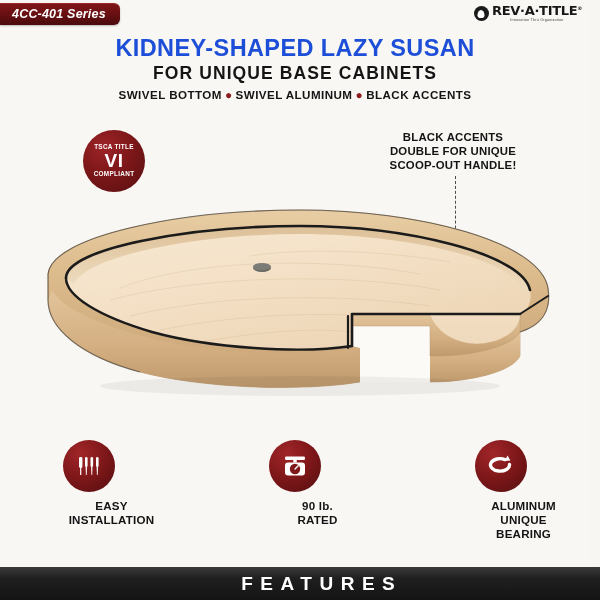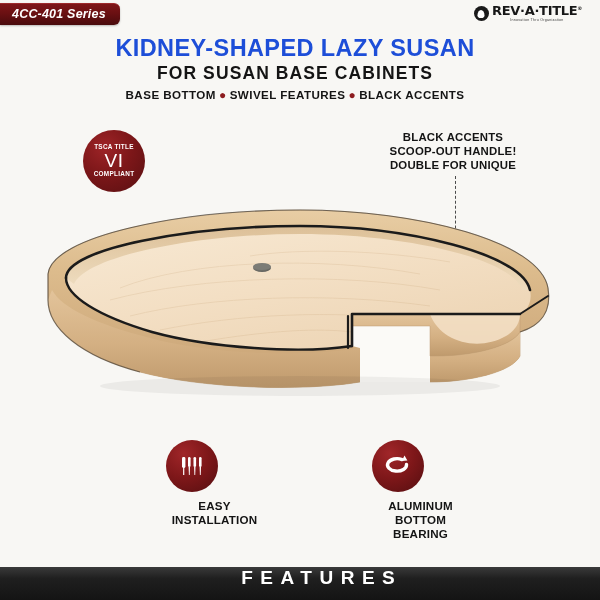--- a/index.html
+++ b/index.html
@@ -125,21 +125,21 @@
     background: radial-gradient(circle at 35% 28%, #9e2427 0%, #7d1719 45%, #580f11 100%);
     color: #fff;
     display: flex;
     flex-direction: column;
     align-items: center;
     justify-content: center;
     text-align: center;
     line-height: 1.05;
   }
   .tsca-top { font-size: 6.4px; font-weight: bold; letter-spacing: 0.3px; }
-  .tsca-mid { font-size: 19px; font-weight: normal; letter-spacing: 0.5px; margin: 0px 12px 1px; }
+  .tsca-mid { font-size: 19px; font-weight: bold; letter-spacing: 0.5px; margin: 0px 12px 1px; }
   .tsca-bot { font-size: 6.4px; font-weight: bold; letter-spacing: 0.3px; }
 
   
   .callout {
     position: absolute;
     left: 378px;
     top: 131px;
     width: 150px;
     text-align: center;
     font-size: 11.4px;
@@ -214,21 +214,21 @@
 
   
   .footer-bar {
     position: absolute;
     left: 0;
     bottom: 0;
     width: 600px;
     height: 33px;
     background: linear-gradient(180deg, #3a3a3a 0%, #1f1f1f 35%, #141414 100%);
     display: flex;
-    align-items: flex-start;
+    align-items: center;
     justify-content: center;
     padding-left: 36px;
   }
   .footer-text {
     color: #ffffff;
     font-size: 19px;
     font-weight: bold;
     letter-spacing: 7.5px;
     text-indent: 7.5px;
   }
@@ -243,36 +243,36 @@
   <div class="brand-logo">
     <div class="brand-mark"></div>
     <div class="brand-text">
       <div class="brand-name"><span>REV·A·TITLE</span><sup>®</sup></div>
       <div class="brand-tagline">Innovation Thru Organization</div>
     </div>
   </div>
 
   <div class="headline-block">
     <div class="headline-main">KIDNEY-SHAPED LAZY SUSAN</div>
-    <div class="headline-sub">FOR SUSAN BASE CABINETS</div>
+    <div class="headline-sub">FOR UNIQUE BASE CABINETS</div>
     <div class="headline-feats">
-      <span>BASE BOTTOM</span><span class="bullet-dot">●</span><span>SWIVEL FEATURES</span><span class="bullet-dot">●</span><span>BLACK ACCENTS</span>
+      <span>SWIVEL BOTTOM</span><span class="bullet-dot">●</span><span>SWIVEL ALUMINUM</span><span class="bullet-dot">●</span><span>BLACK ACCENTS</span>
     </div>
   </div>
 
   <div class="tsca-seal">
     <div class="tsca-top">TSCA TITLE</div>
     <div class="tsca-mid">VI</div>
     <div class="tsca-bot">COMPLIANT</div>
   </div>
 
   <div class="callout">
     <div>BLACK ACCENTS</div>
+    <div>DOUBLE FOR UNIQUE</div>
     <div>SCOOP-OUT HANDLE!</div>
-    <div>DOUBLE FOR UNIQUE</div>
   </div>
   <div class="leader-line"></div>
   <div class="leader-arrow"></div>
 
   <div class="product-stage">
     <svg width="600" height="230" viewBox="0 0 600 230">
       <defs>
         <linearGradient id="rimOuter" x1="0" y1="0" x2="0" y2="1">
           <stop offset="0%" stop-color="#e8cda4"></stop>
           <stop offset="35%" stop-color="#dcbb8c"></stop>
@@ -381,30 +381,45 @@
             <path d="M17.1,16 L18.5,16 L18.2,24 L17.4,24 Z"></path>
             <rect x="22" y="6" width="2.6" height="10" rx="1.3"></rect>
             <path d="M22.6,16 L24,16 L23.7,24 L22.9,24 Z"></path>
           </g>
         </svg>
       </div>
       <div class="feature-label">EASY
 INSTALLATION</div>
     </div>
 
+    <div class="feature-item">
+      <div class="feature-circle">
+        <svg width="30" height="30" viewBox="0 0 30 30">
+          <g fill="#ffffff">
+            <rect x="5" y="5.5" width="20" height="3.4" rx="1.2"></rect>
+            <rect x="13.3" y="8.5" width="3.4" height="3"></rect>
+            <path d="M8,11.5 h14 a3,3 0 0 1 3,3 v7 a3,3 0 0 1 -3,3 h-14 a3,3 0 0 1 -3,-3 v-7 a3,3 0 0 1 3,-3 z"></path>
+          </g>
+          <circle cx="15" cy="18" r="5.2" fill="#7e1719"></circle>
+          <path d="M15,18 L18.2,14.8" stroke="#ffffff" stroke-width="1.3" stroke-linecap="round"></path>
+        </svg>
+      </div>
+      <div class="feature-label">90 lb.
+RATED</div>
+    </div>
 
     <div class="feature-item">
       <div class="feature-circle">
         <svg width="30" height="30" viewBox="0 0 30 30">
           <path d="M23.5,13.5 A9.5,6.2 0 1 1 19,8.6" fill="none" stroke="#ffffff" stroke-width="3.4" stroke-linecap="round"></path>
           <path d="M21.5,4.6 L24.4,9.4 L18.7,10.1 Z" fill="#ffffff"></path>
         </svg>
       </div>
       <div class="feature-label">ALUMINUM
-BOTTOM
+UNIQUE
 BEARING</div>
     </div>
 
   </div>
 
   <div class="footer-bar">
     <div class="footer-text">FEATURES</div>
   </div>
 
 </div>

